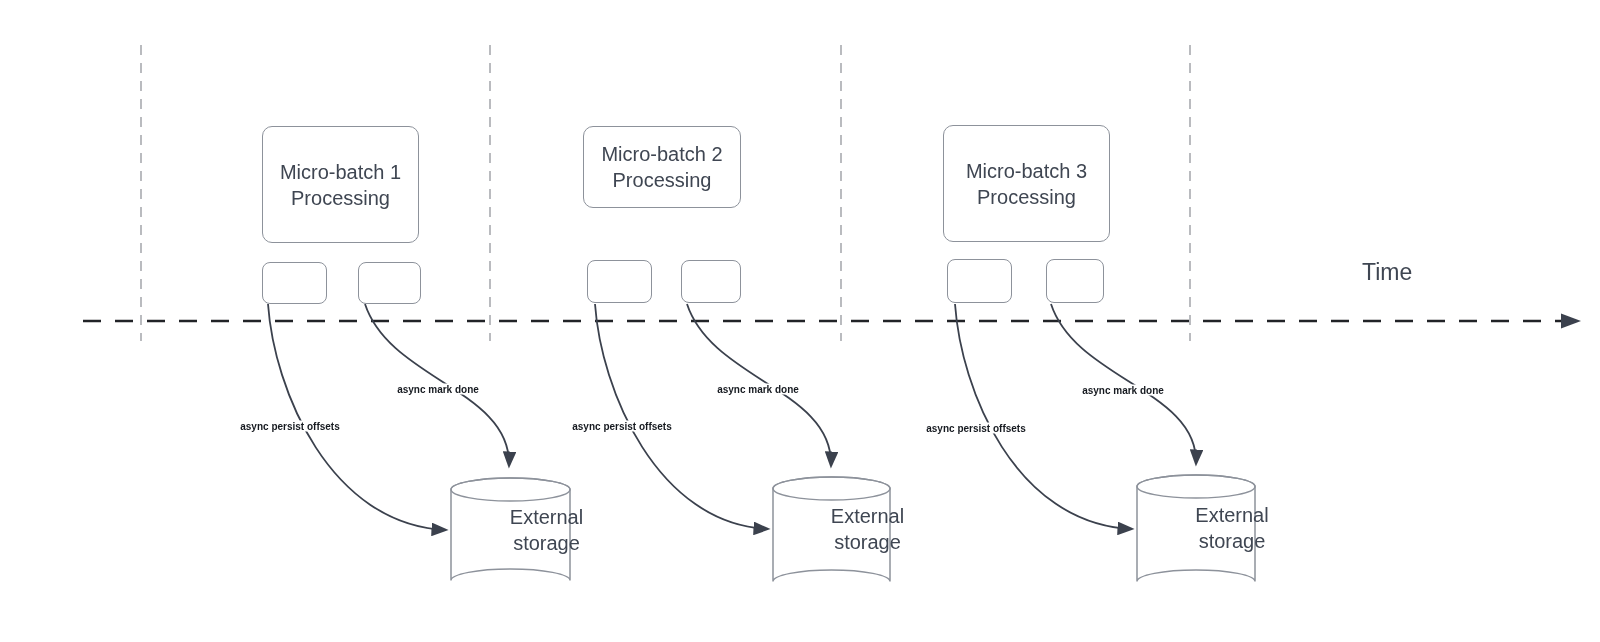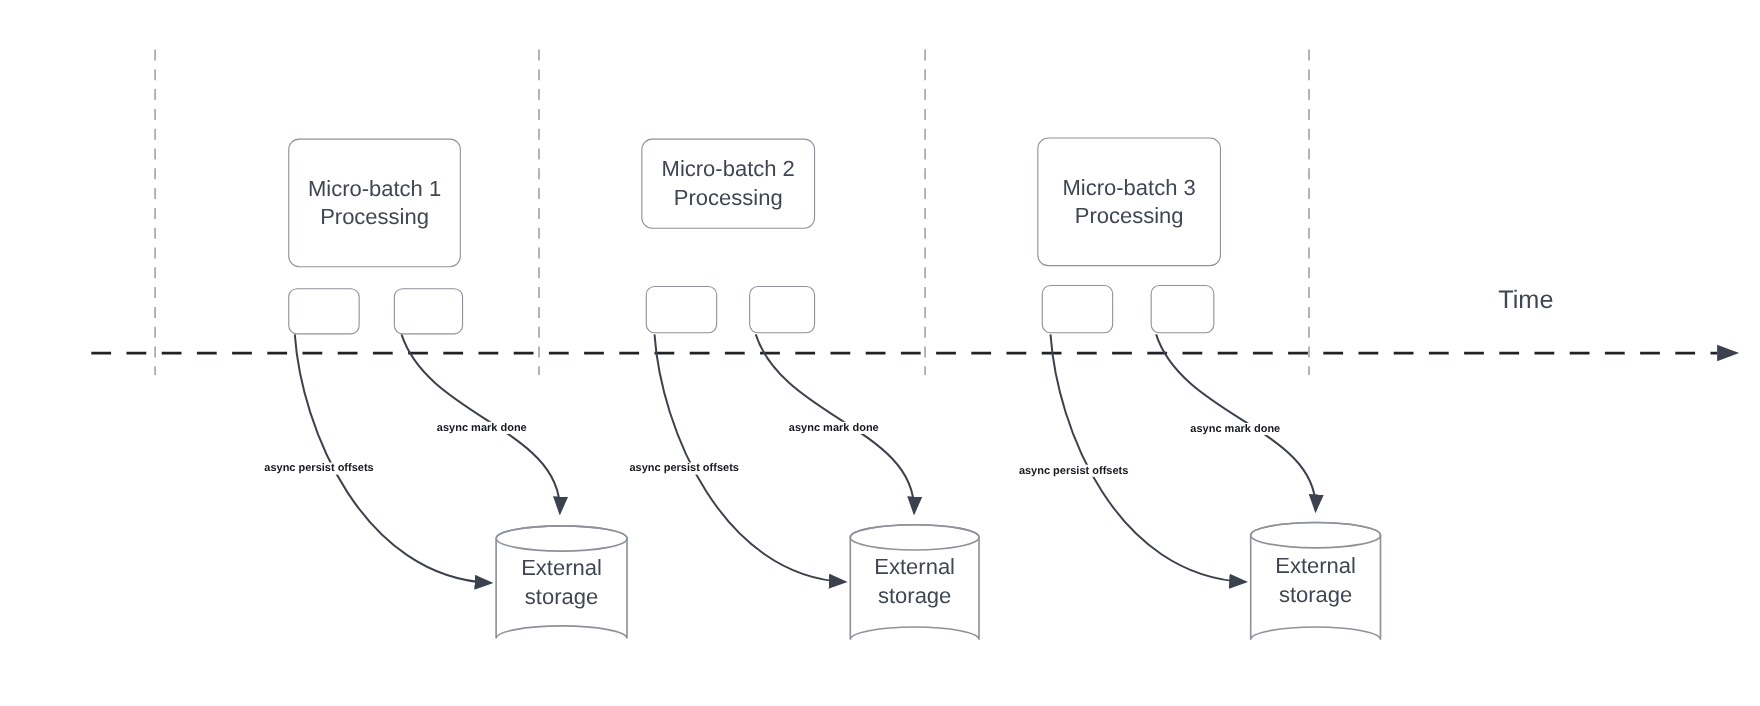--- a/index.html
+++ b/index.html
@@ -21,21 +21,21 @@
     margin-left:24px;
   }
   .big{border-radius:10px;display:flex;align-items:center;justify-content:center;text-align:center;}
   .small{border-radius:8px;}
   .node-label{
     white-space:pre-line;font-size:20px;line-height:26px;
     color:var(--nodetext,#3f4652);
   }
   .storage-label{
     position:absolute;text-align:center;white-space:pre-line;
-    font-size:20px;line-height:26px;color:var(--nodetext,#3f4652);
+    font-size:20px;line-height:26px;color:var(--nodetext,#3f4652);margin-left:36px;
   }
   .anno{
     position:absolute;transform:translate(-50%,-50%);
     font-size:10px;font-weight:700;color:var(--annotext,#161a20);
     background:#fff;padding:0 3px;white-space:nowrap;
   }
   .time{
     position:absolute;left:1362px;top:259px;font-size:23px;
     color:var(--nodetext,#3f4652);
   }

